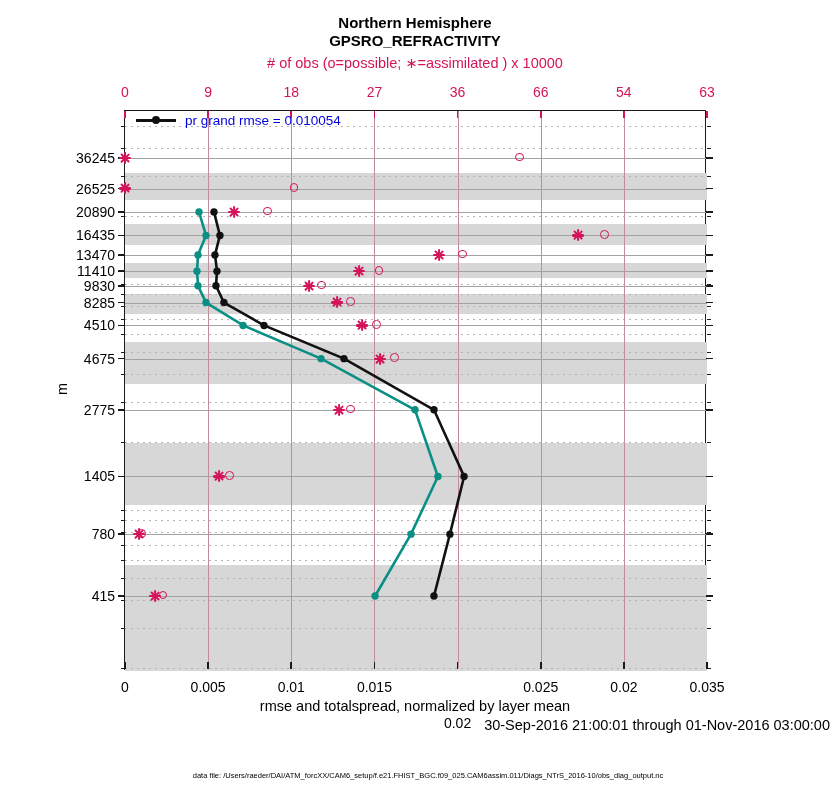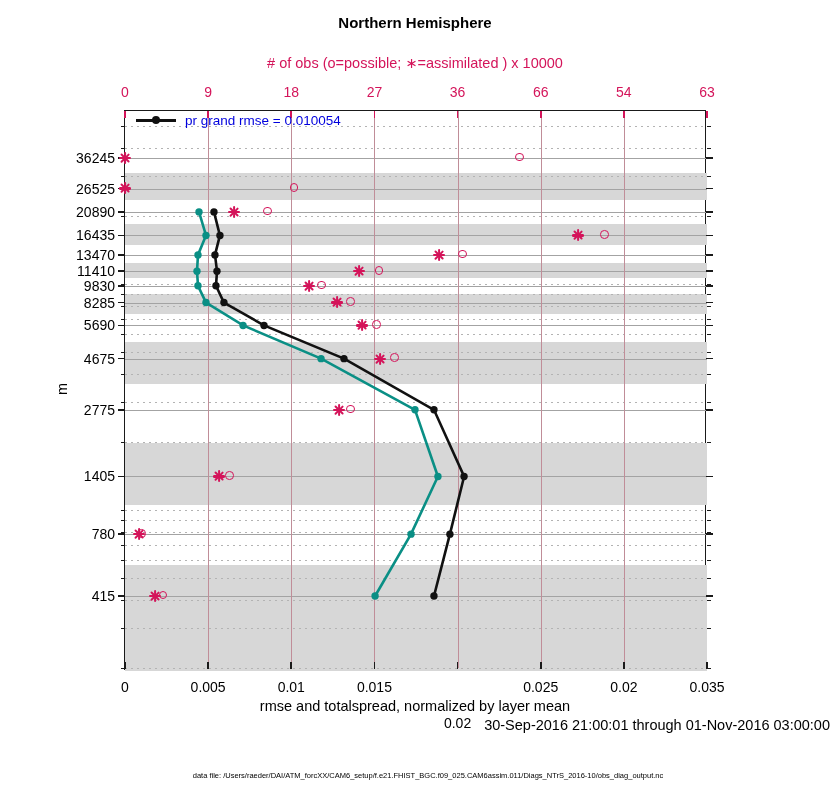--- a/index.html
+++ b/index.html
@@ -34,20 +34,21 @@
   .legtext{font-size:13.5px;color:#0000dd;white-space:nowrap;}
   #xAxisLabel{top:698px;left:0;width:830px;text-align:center;font-size:14.5px;color:#000;}
   #xAxisDates{top:717px;left:0;width:830px;text-align:right;font-size:14.5px;color:#000;}
   #footer{top:771px;left:0;width:856px;text-align:center;font-size:7.5px;color:#000;}
 </style>
 </head>
 <body>
 
 <div id="figure">
   <div class="abs" id="title1">Northern Hemisphere</div>
+  <div class="abs" id="title2">GPSRO_REFRACTIVITY</div>
   <div class="abs" id="obsTitle"># of obs (o=possible; ∗=assimilated ) x 10000</div>
 
   <div class="abs" id="plot">
       <div class="band" style="top: 62.2157px; height: 27.0014px;"></div>
       <div class="band" style="top: 112.673px; height: 21.5022px;"></div>
       <div class="band" style="top: 152.057px; height: 15.4368px;"></div>
       <div class="band" style="top: 183.176px; height: 19.8186px;"></div>
       <div class="band" style="top: 231.035px; height: 42.1581px;"></div>
       <div class="band" style="top: 332.102px; height: 62.1886px;"></div>
       <div class="band" style="top: 454.049px; height: 105.951px;"></div>
@@ -145,21 +146,21 @@
       <div class="ytickMaj" style="left: -7px; top: 173.998px;"></div>
       <div class="ytickMaj" style="left: 581px; top: 173.998px;"></div>
       <div class="ylab" style="left: -80px; top: 167.798px;">9830</div>
       <div class="rowline" style="top: 191.555px;"></div>
       <div class="ytickMaj" style="left: -7px; top: 190.755px;"></div>
       <div class="ytickMaj" style="left: 581px; top: 190.755px;"></div>
       <div class="ylab" style="left: -80px; top: 184.555px;">8285</div>
       <div class="rowline" style="top: 214.435px;"></div>
       <div class="ytickMaj" style="left: -7px; top: 213.635px;"></div>
       <div class="ytickMaj" style="left: 581px; top: 213.635px;"></div>
-      <div class="ylab" style="left: -80px; top: 207.435px;">5690</div>
+      <div class="ylab" style="left: -80px; top: 207.435px;">4510</div>
       <div class="rowline" style="top: 247.635px;"></div>
       <div class="ytickMaj" style="left: -7px; top: 246.835px;"></div>
       <div class="ytickMaj" style="left: 581px; top: 246.835px;"></div>
       <div class="ylab" style="left: -80px; top: 240.635px;">4675</div>
       <div class="rowline" style="top: 298.751px;"></div>
       <div class="ytickMaj" style="left: -7px; top: 297.951px;"></div>
       <div class="ytickMaj" style="left: 581px; top: 297.951px;"></div>
       <div class="ylab" style="left: -80px; top: 291.751px;">2775</div>
       <div class="rowline" style="top: 365.453px;"></div>
       <div class="ytickMaj" style="left: -7px; top: 364.653px;"></div>

